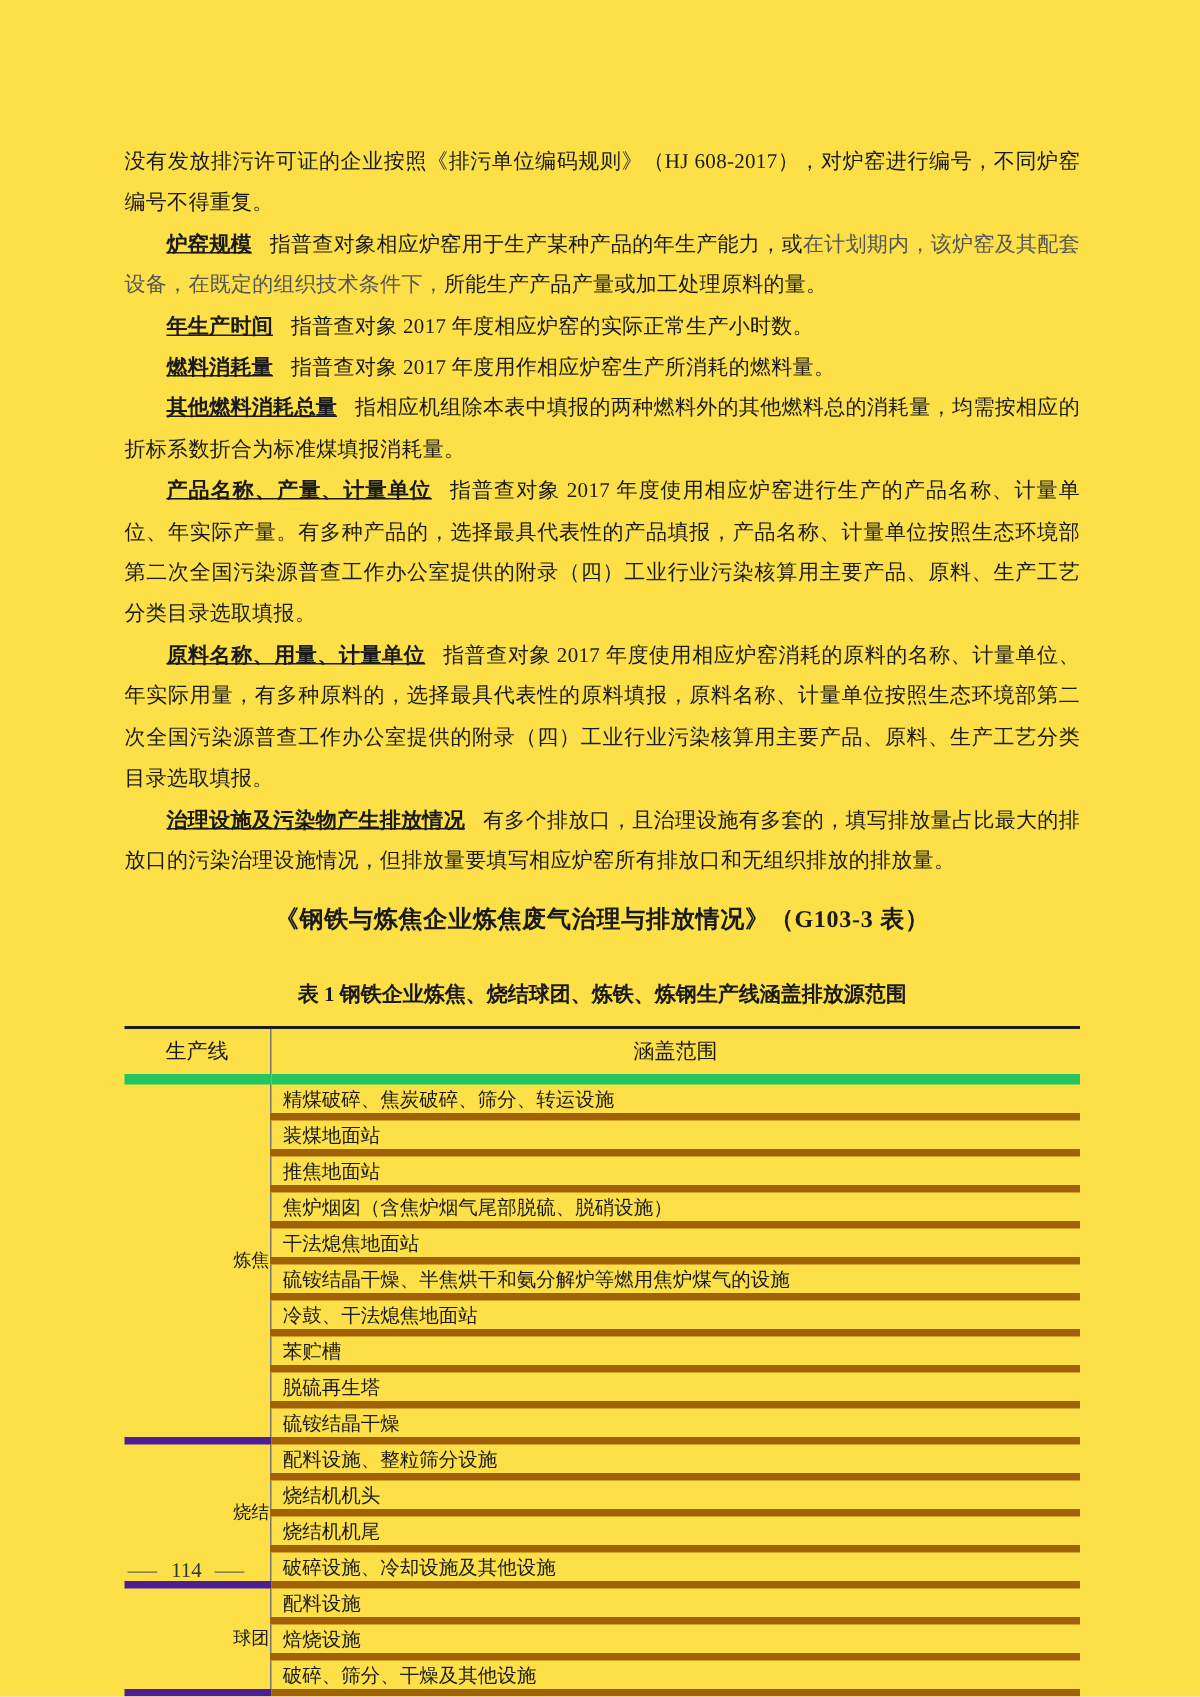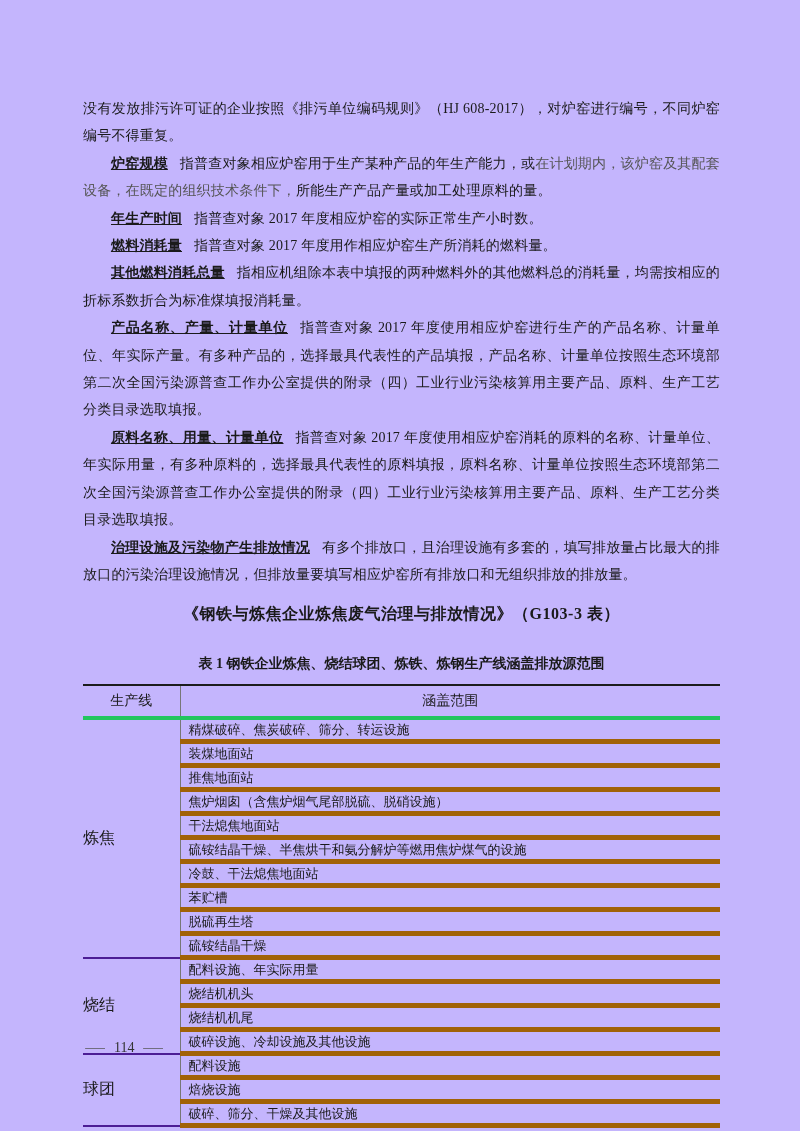--- a/index.html
+++ b/index.html
@@ -1,21 +1,21 @@
 <!DOCTYPE html>
 <html><head>
 <meta charset="utf-8">
 <style>
   html, body { margin: 0; padding: 0; background: #e8e8e8; }
   .page {
     position: relative;
     width: 800px;
     height: 1131px;
     margin: 0 auto;
-    background: #c4b5fd;
+    background: #fde047;
     font-family: "Liberation Serif", "DejaVu Serif", serif;
     color: #1a1a1a;
     overflow: hidden;
   }
   .content {
     position: absolute;
     left: 83px;
     top: 95px;
     width: 637px;
   }
@@ -49,32 +49,32 @@
     width: 637px;
     border-collapse: collapse;
     table-layout: fixed;
     border-top: 2px solid #1c1c1c;
   }
   table.coverage col.c1 { width: 97px; }
   table.coverage th {
     font-weight: normal;
     font-size: 14px;
     height: 30px;
-    border-bottom: 4px solid #22c55e;
+    border-bottom: 7px solid #22c55e;
     text-align: center;
     vertical-align: middle;
     padding: 0;
   }
   table.coverage th.th-col1 { border-right: 1px solid #777; }
   td.group-label {
     border-right: 1px solid #777;
-    border-bottom: 2px solid #4c1d95;
-    text-align: left;
+    border-bottom: 5px solid #4c1d95;
+    text-align: right;
     vertical-align: middle;
-    font-size: 16px;
+    font-size: 12px;
     padding: 0;
   }
   td.row-cell {
     border-bottom: 5px solid #a16207;
     font-size: 13px;
     height: 19px;
     line-height: 19px;
     padding: 0 4px 0 8px;
     white-space: nowrap;
     overflow: hidden;
@@ -157,21 +157,21 @@
           </tr>
         <tr>
             <td class="row-cell">脱硫再生塔</td>
           </tr>
         <tr>
             <td class="row-cell">硫铵结晶干燥</td>
           </tr>
 
         <tr>
           <td class="group-label" rowspan="4">烧结</td>
-          <td class="row-cell">配料设施、年实际用量</td>
+          <td class="row-cell">配料设施、整粒筛分设施</td>
         </tr>
         <tr>
             <td class="row-cell">烧结机机头</td>
           </tr>
         <tr>
             <td class="row-cell">烧结机机尾</td>
           </tr>
         <tr>
             <td class="row-cell">破碎设施、冷却设施及其他设施</td>
           </tr>

